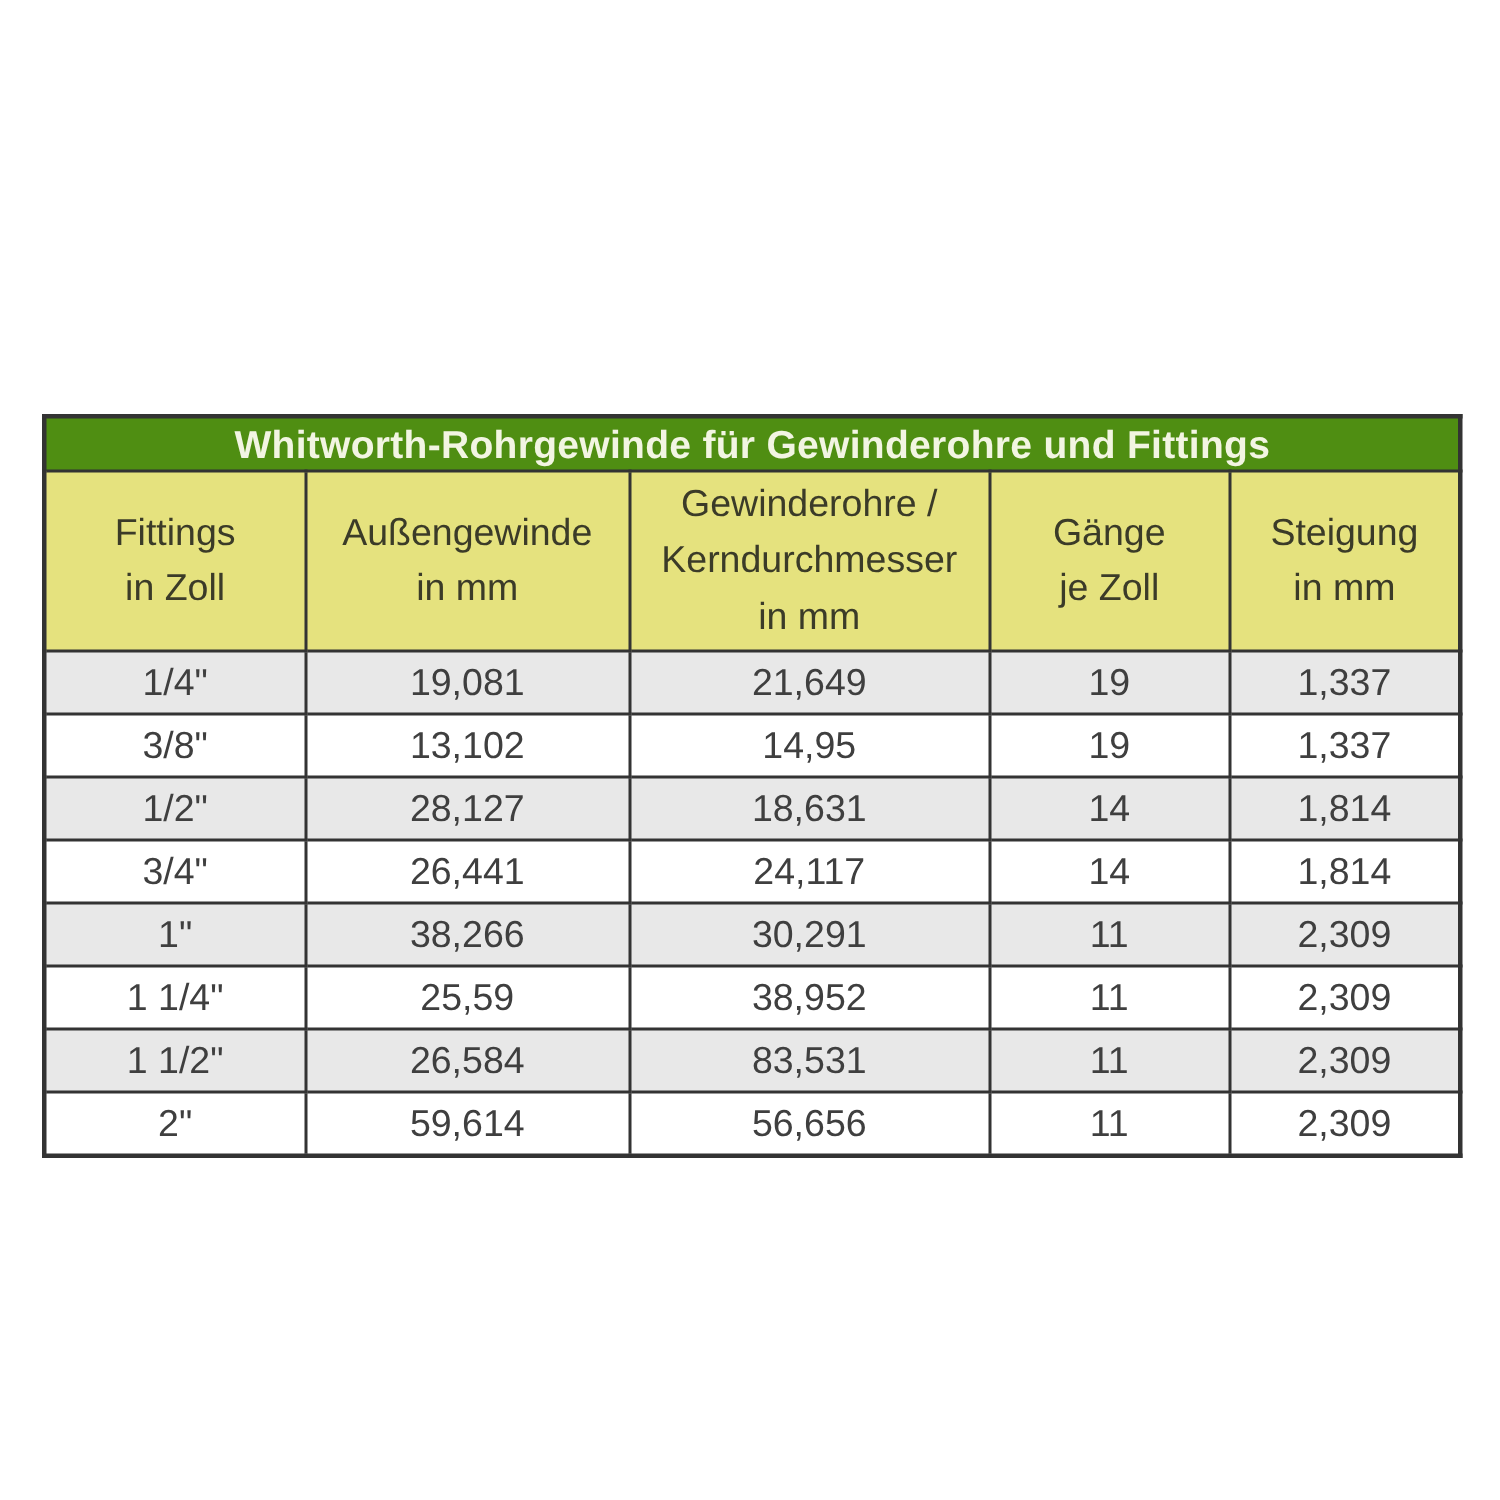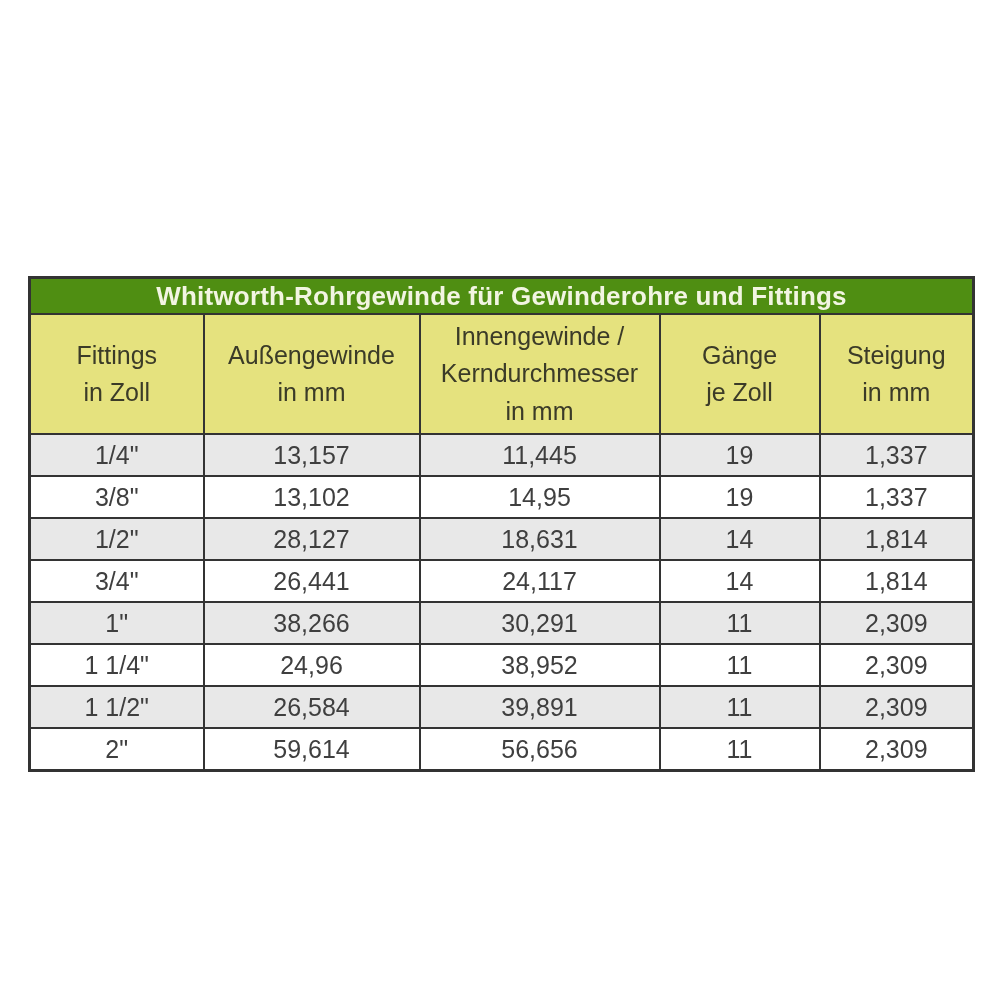--- a/index.html
+++ b/index.html
@@ -81,39 +81,39 @@
         <tr class="header-row">
           <th>
             <div>Fittings</div>
             <div>in Zoll</div>
           </th>
           <th>
             <div>Außengewinde</div>
             <div>in mm</div>
           </th>
           <th>
-            <div>Innengewinde /</div>
+            <div>Gewinderohre /</div>
             <div>Kerndurchmesser</div>
             <div>in mm</div>
           </th>
           <th>
             <div>Gänge</div>
             <div>je Zoll</div>
           </th>
           <th>
             <div>Steigung</div>
             <div>in mm</div>
           </th>
         </tr>
       </thead>
       <tbody>
         <tr>
           <td>1/4"</td>
-          <td>13,157</td>
-          <td>11,445</td>
+          <td>19,081</td>
+          <td>21,649</td>
           <td>19</td>
           <td>1,337</td>
         </tr>
         <tr>
           <td>3/8"</td>
           <td>13,102</td>
           <td>14,95</td>
           <td>19</td>
           <td>1,337</td>
         </tr>
@@ -133,29 +133,29 @@
         </tr>
         <tr>
           <td>1"</td>
           <td>38,266</td>
           <td>30,291</td>
           <td>11</td>
           <td>2,309</td>
         </tr>
         <tr>
           <td>1 1/4"</td>
-          <td>24,96</td>
+          <td>25,59</td>
           <td>38,952</td>
           <td>11</td>
           <td>2,309</td>
         </tr>
         <tr>
           <td>1 1/2"</td>
           <td>26,584</td>
-          <td>39,891</td>
+          <td>83,531</td>
           <td>11</td>
           <td>2,309</td>
         </tr>
         <tr>
           <td>2"</td>
           <td>59,614</td>
           <td>56,656</td>
           <td>11</td>
           <td>2,309</td>
         </tr>

